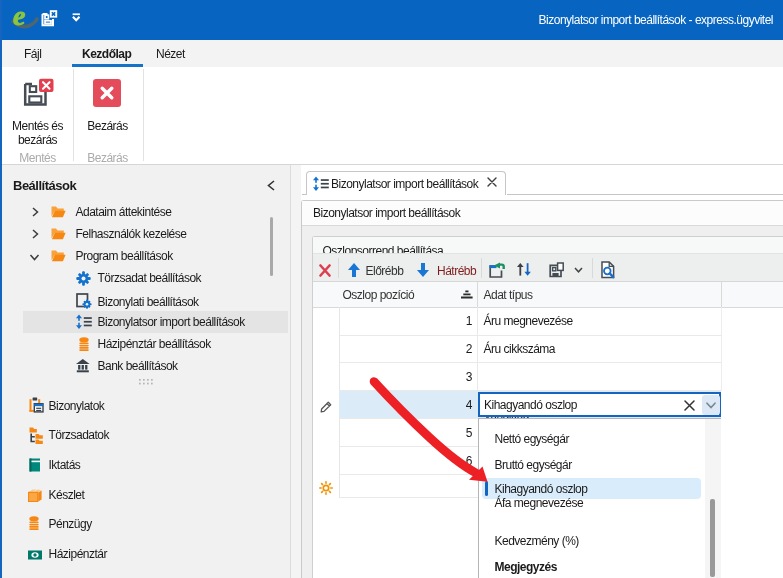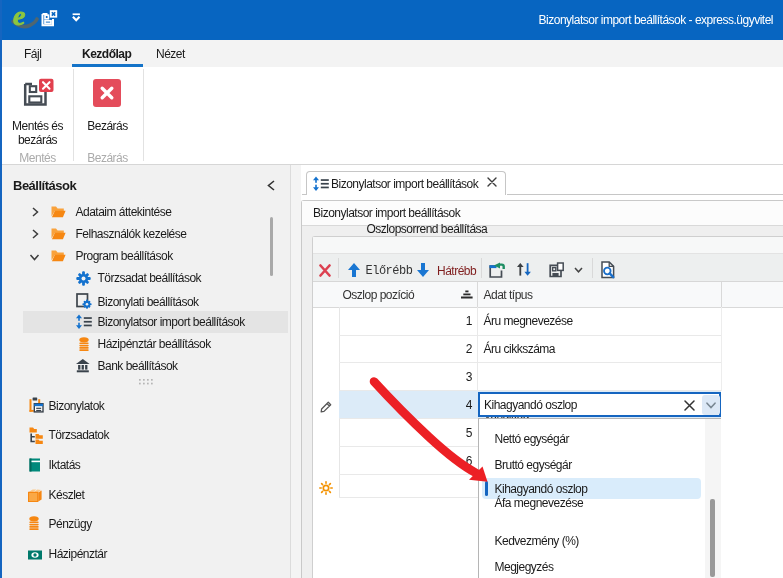--- a/index.html
+++ b/index.html
@@ -251,32 +251,32 @@
   </svg>
 
 <div class="abs" style="left:301px;top:200px;width:482px;height:378px;background:#efefef;border-left:1px solid #c9c9c9;border-top:1px solid #c9c9c9;border-radius:3px 0 0 0;box-sizing:border-box;"></div>
 
 <div class="abs" style="left:302px;top:201px;width:481px;height:23.5px;background:#fcfcfc;border-bottom:1px solid #d9d9d9;"></div>
 <div class="abs txt" style="left:313px;top:206px;">Bizonylatsor import beállítások</div>
 
 <div class="abs" style="left:311.5px;top:236px;width:471.5px;height:342px;background:#fff;border-left:1px solid #cfcfcf;border-top:1px solid #cfcfcf;border-radius:3px 0 0 0;box-sizing:border-box;"></div>
 
 <div class="abs" style="left:312.5px;top:237px;width:470.5px;height:16px;background:#f7f8f8;"></div>
-<div class="abs txt" style="left:322.5px;top:222px;margin-left:44px;">Oszlopsorrend beállítása</div>
+<div class="abs txt" style="left:322.5px;top:244px;">Oszlopsorrend beállítása</div>
 <div class="abs" style="left:312.5px;top:253px;width:470.5px;height:1px;background:#e3e3e3;"></div>
 
 <div class="abs" style="left:312.5px;top:254px;width:470.5px;height:27px;background:#edefef;border-bottom:1px solid #d7d7d7;"></div>
 <svg class="abs" style="left:319px;top:263.5px;" width="12" height="13">
     <path d="M1.5 1.5 L10.5 11.5 M10.5 1.5 L1.5 11.5" stroke="#dc4050" stroke-width="2.6" stroke-linecap="round"></path>
   </svg>
 <div class="abs" style="left:337.5px;top:258px;width:1px;height:20px;background:#d9d9d9;"></div>
 <svg class="abs" style="left:348px;top:263px;" width="12" height="14">
     <polygon points="6,0 12,7 8,7 8,14 4,14 4,7 0,7" fill="#1976d2"></polygon>
   </svg>
-<div class="abs txt" style="left:365.5px;top:264px;color:#333;font-family:Liberation Mono, monospace;">Előrébb</div>
+<div class="abs txt" style="left:365.5px;top:264px;color:#333;">Előrébb</div>
 <svg class="abs" style="left:417px;top:263px;" width="12" height="14">
     <polygon points="6,14 12,7 8,7 8,0 4,0 4,7 0,7" fill="#1976d2"></polygon>
   </svg>
 <div class="abs txt" style="left:437px;top:264px;color:#7f1d1d;">Hátrébb</div>
 <div class="abs" style="left:481px;top:258px;width:1px;height:20px;background:#d9d9d9;"></div>
 <svg class="abs" style="left:488.5px;top:261.5px;" width="17" height="17">
   <path d="M12.5 8.5 L12.5 15 L1.2 15 L1.2 4 L6 4" stroke="#454c54" stroke-width="1.7" fill="none"></path>
   <rect x="0.5" y="3.2" width="7" height="2.9" fill="#1472ce"></rect>
   <polygon points="4.9,3.5 11,0.4 11,6.6" fill="#1e8e63"></polygon>
   <path d="M10 2.6 L12.8 2.6 Q14.7 2.6 14.7 4.5 L14.7 7" stroke="#1e8e63" stroke-width="2.4" fill="none"></path>
@@ -371,20 +371,20 @@
 <div class="abs" style="left:477.5px;top:418px;width:243.5px;height:160px;background:#fff;border:1px solid #b5b5b5;border-bottom:none;box-sizing:border-box;"></div>
 <div class="abs" style="left:704.5px;top:419px;width:16px;height:159px;background:#f5f5f5;"></div>
 <div class="abs" style="left:710px;top:499px;width:4.5px;height:78px;background:#999;border-radius:2px;"></div>
 <div class="abs" style="left:481.5px;top:477.5px;width:219px;height:21.5px;background:#d9ecfb;border-radius:4px;"></div>
 <div class="abs" style="left:485.2px;top:481px;width:3px;height:14.5px;background:#1565c0;border-radius:1.5px;"></div>
 <div class="abs txt" style="left:494.5px;top:432px;">Nettó egységár</div>
 <div class="abs txt" style="left:494.5px;top:457.5px;">Bruttó egységár</div>
 <div class="abs txt" style="left:494.5px;top:482px;">Kihagyandó oszlop</div>
 <div class="abs txt" style="left:494.5px;top:496px;">Áfa megnevezése</div>
 <div class="abs txt" style="left:494.5px;top:534px;">Kedvezmény (%)</div>
-<div class="abs txt" style="left:494.5px;top:560px;">Megjegyzés</div>
+<div class="abs txt" style="left:494.5px;top:560px;font-weight:bold;">Megjegyzés</div>
 
 <div class="abs" style="left:0;top:0;width:2px;height:578px;background:#1565c0;"></div>
 
 <svg class="abs" style="left:360px;top:368px;" width="140" height="125" viewBox="0 0 140 125">
   <path d="M14 13.5 Q41.5 43.5 69 69 Q96.5 94.5 116 105" stroke="#ec2025" stroke-width="8.6" fill="none" stroke-linecap="round"></path>
   <polygon points="122.5,98.5 109,111.8 127.5,113.7" fill="#ec2025"></polygon>
 </svg>
 
 </body></html>

